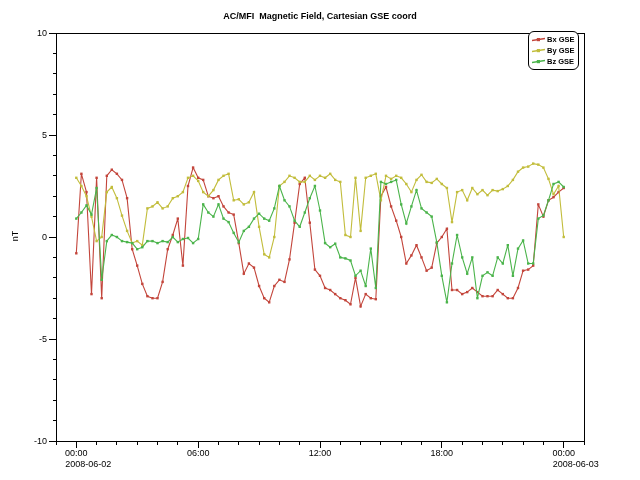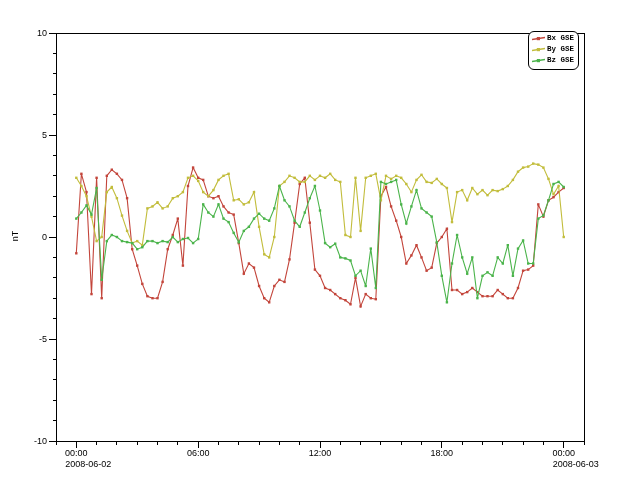--- a/index.html
+++ b/index.html
@@ -14,28 +14,29 @@
   #plot-svg{position:absolute;left:0;top:0;}
   #y-unit{
     position:absolute;left:10px;top:231px;font-size:9px;color:#000;
     transform:rotate(-90deg);transform-origin:center center;
   }
   #legend{
     position:absolute;left:528px;top:31px;width:51px;
     background:#ffffff;border:1px solid #000;border-radius:6px;
     padding:2px 3px 2px 3px;box-sizing:border-box;
   }
-  .legend-row{display:flex;align-items:flex-start;height:11px;font-family:Liberation Mono, monospace;}
+  .legend-row{display:flex;align-items:center;height:11px;}
   .legend-swatch{width:13px;height:9px;flex:0 0 13px;margin-right:2px;}
   .legend-label{font-size:7.5px;font-weight:bold;color:#000;white-space:nowrap;letter-spacing:0px;}
 </style>
 </head>
 <body>
 
 <div id="screen">
+  <div id="chart-title">AC/MFI  Magnetic Field, Cartesian GSE coord</div>
   <svg id="plot-svg" width="640" height="480">
       <g>
         <path d="M76.3 253.3L81.4 173.8L86.5 192.1L91.5 294.1L96.6 177.8L101.7 298.2L106.8 175.8L111.8 169.7L116.9 173.8L122.0 179.9L127.1 198.2L132.2 249.2L137.2 265.6L142.3 283.9L147.4 296.2L152.5 298.2L157.5 298.2L162.6 281.9L167.7 249.2L172.8 235.0L177.8 218.6L182.9 265.6L188.0 186.0L193.1 167.6L198.2 177.8L203.2 179.9L208.3 196.2L213.4 198.2L218.5 196.2L223.5 206.4L228.6 212.5L233.7 214.6L238.8 243.1L243.8 273.7L248.9 263.5L254.0 267.6L259.1 286.0L264.2 298.2L269.2 302.3L274.3 286.0L279.4 279.8L284.5 281.9L289.5 259.4L294.6 222.7L299.7 184.0L304.8 177.8L309.8 222.7L314.9 269.6L320.0 275.8L325.1 288.0L330.2 290.0L335.2 294.1L340.3 298.2L345.4 300.2L350.5 304.3L355.5 277.8L360.6 306.4L365.7 294.1L370.8 298.2L375.8 299.2L380.9 196.2L386.0 187.0L391.1 206.4L396.2 220.7L401.2 237.0L406.3 263.5L411.4 255.4L416.5 245.2L421.5 257.4L426.6 270.7L431.7 267.6L436.8 243.1L441.8 237.0L446.9 228.8L452.0 290.0L457.1 290.0L462.2 294.1L467.2 292.1L472.3 288.0L477.4 292.1L482.5 296.2L487.5 296.2L492.6 296.2L497.7 290.0L502.8 294.1L507.8 298.2L512.9 298.2L518.0 288.0L523.1 270.7L528.2 269.6L533.2 265.6L538.3 204.4L543.4 216.6L548.5 200.3L553.5 197.2L558.6 192.1L563.7 188.0" fill="none" stroke="#c3453b" stroke-width="1.1"></path>
         <g>
           <rect x="75.1" y="252.1" width="2.4" height="2.4" fill="#c3453b"></rect>
           <rect x="80.2" y="172.6" width="2.4" height="2.4" fill="#c3453b"></rect>
           <rect x="85.3" y="190.9" width="2.4" height="2.4" fill="#c3453b"></rect>
           <rect x="90.3" y="292.9" width="2.4" height="2.4" fill="#c3453b"></rect>
           <rect x="95.4" y="176.6" width="2.4" height="2.4" fill="#c3453b"></rect>
           <rect x="100.5" y="297.0" width="2.4" height="2.4" fill="#c3453b"></rect>

